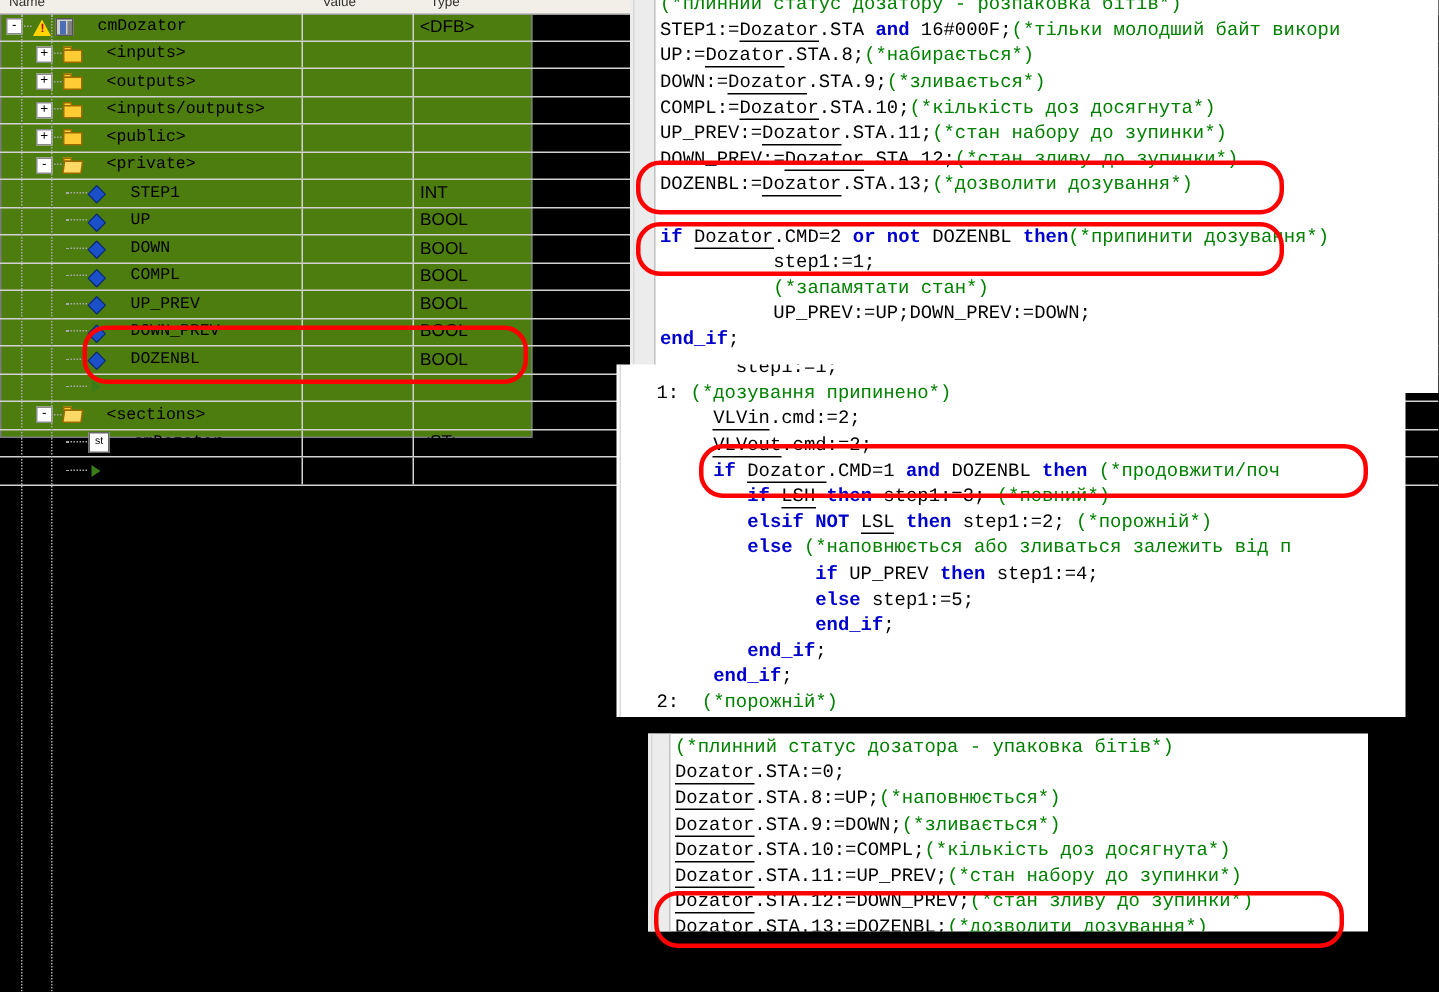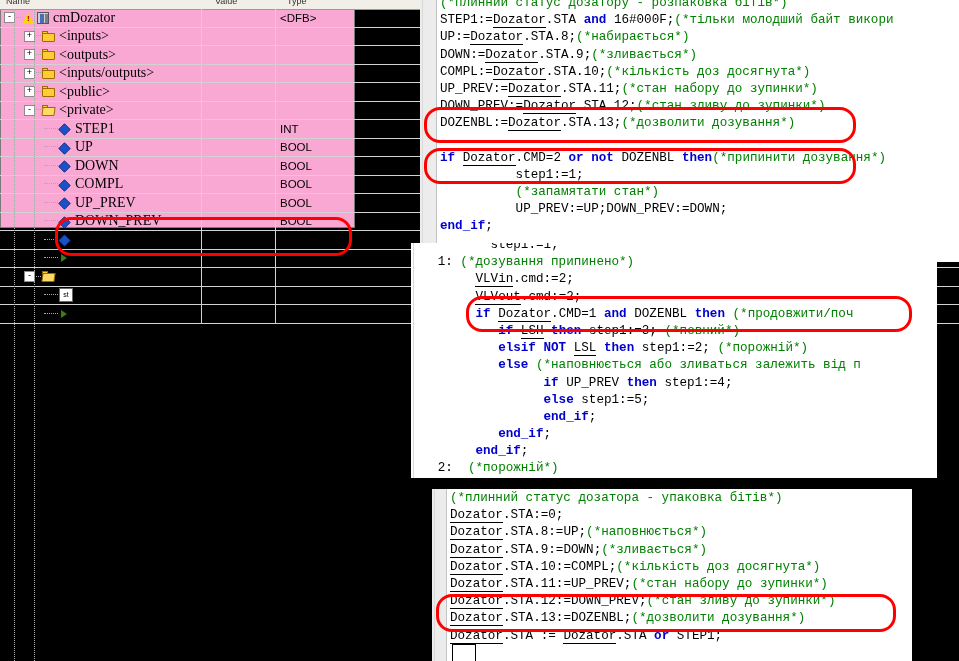--- a/index.html
+++ b/index.html
@@ -6,22 +6,22 @@
   body{
     width:959px;height:661px;
     background:#000;
     font-family:"Liberation Sans", sans-serif;
     overflow:hidden;
     position:relative;
   }
 
   
   #tree-panel{
-    left:8px;top:58px;width:355px;height:228px;
-    background:#f9a8d4;
+    left:8px;top:58px;width:355px;height:292px;
+    background:#4d7c0f;
     border:1px solid #7a7a7a;
     box-sizing:border-box;
   }
   .tree-headerstrip{
     position:absolute;left:0;top:0;width:100%;height:9px;
     background:#f1efe7;border-bottom:1px solid #9a9a9a;
     overflow:hidden;
   }
   .tree-headerstrip .hdr-txt{
     position:absolute;font-size:9px;color:#333;top:-4px;
@@ -32,21 +32,21 @@
     position:relative;height:18.5px;
     border-bottom:1px solid #d2d2d2;
     box-sizing:border-box;
     display:flex;align-items:center;
   }
   .col-name{position:relative;width:202px;height:100%;display:flex;align-items:center;
             border-right:1px solid #d2d2d2;box-sizing:border-box;}
   .col-val{position:relative;width:74px;height:100%;border-right:1px solid #d2d2d2;box-sizing:border-box;}
   .col-type{position:relative;flex:1;height:100%;display:flex;align-items:center;padding-left:4px;box-sizing:border-box;}
   .col-type span{font-size:11.5px;color:#000;font-family:"Liberation Sans", sans-serif;}
-  .lbl{font-size:14px;color:#000;white-space:nowrap;font-family:Liberation Serif, serif;}
+  .lbl{font-size:11px;color:#000;white-space:nowrap;font-family:Liberation Mono, monospace;margin-left:12px;}
   .vline{position:absolute;top:0;bottom:0;width:1px;border-left:1px dotted #a9a9a9;}
 
   
   .exp{
     display:inline-block;width:9px;height:9px;line-height:7px;
     border:1px solid #8b8b8b;background:#fff;text-align:center;
     font-size:9px;color:#000;font-family:"Liberation Sans", sans-serif;
     margin-right:1px;vertical-align:middle;
   }
   .dotdash{display:inline-block;width:5px;height:1px;border-top:1px dotted #a9a9a9;vertical-align:middle;}
@@ -373,18 +373,18 @@
 </div>
 <div class="oval" style="left:424px;top:107px;width:432px;height:36px;"></div>
 <div class="oval" style="left:424px;top:148px;width:432px;height:36px;"></div>
 
 <div class="code" id="code-mid" style="left:411px;top:243px;width:526px;height:235px;">
   <div class="gutter" style="width:0px;border:none;"></div>
   <div class="codelines" id="lines-mid" style="left:4px;top:-6px;"><div class="ln">          <span class="id">step1</span>:=1;</div><div class="ln">   1: <span class="cm">(*дозування припинено*)</span></div><div class="ln">        <span class="var">VLVin</span>.<span class="id">cmd</span>:=2;</div><div class="ln">        <span class="var">VLVout</span>.<span class="id">cmd</span>:=2;</div><div class="ln">        <span class="kw">if</span> <span class="var">Dozator</span>.<span class="id">CMD</span>=1 <span class="kw">and</span> <span class="id">DOZENBL</span> <span class="kw">then</span> <span class="cm">(*продовжити/поч</span></div><div class="ln">           <span class="kw">if</span> <span class="var">LSH</span> <span class="kw">then</span> <span class="id">step1</span>:=3; <span class="cm">(*повний*)</span></div><div class="ln">           <span class="kw">elsif</span> <span class="kw">NOT</span> <span class="var">LSL</span> <span class="kw">then</span> <span class="id">step1</span>:=2; <span class="cm">(*порожній*)</span></div><div class="ln">           <span class="kw">else</span> <span class="cm">(*наповнюється або зливаться залежить від п</span></div><div class="ln">                 <span class="kw">if</span> <span class="id">UP_PREV</span> <span class="kw">then</span> <span class="id">step1</span>:=4;</div><div class="ln">                 <span class="kw">else</span> <span class="id">step1</span>:=5;</div><div class="ln">                 <span class="kw">end_if</span>;</div><div class="ln">           <span class="kw">end_if</span>;</div><div class="ln">        <span class="kw">end_if</span>;</div><div class="ln">   2:  <span class="cm">(*порожній*)</span></div></div>
 </div>
 <div class="oval" style="left:466px;top:296px;width:446px;height:36px;"></div>
 
-<div class="code" id="code-bottom" style="left:432px;top:489px;width:480px;height:172px;">
+<div class="code" id="code-bottom" style="left:432px;top:489px;width:480px;height:132px;">
   <div class="gutter" style="width:14px;"></div>
   <div class="codelines" id="lines-bottom" style="left:18px;top:1px;"><div class="ln"><span class="cm">(*плинний статус дозатора - упаковка бітів*)</span></div><div class="ln"><span class="var">Dozator</span>.<span class="id">STA</span>:=0;</div><div class="ln"><span class="var">Dozator</span>.<span class="id">STA</span>.8:=<span class="id">UP</span>;<span class="cm">(*наповнюється*)</span></div><div class="ln"><span class="var">Dozator</span>.<span class="id">STA</span>.9:=<span class="id">DOWN</span>;<span class="cm">(*зливається*)</span></div><div class="ln"><span class="var">Dozator</span>.<span class="id">STA</span>.10:=<span class="id">COMPL</span>;<span class="cm">(*кількість доз досягнута*)</span></div><div class="ln"><span class="var">Dozator</span>.<span class="id">STA</span>.11:=<span class="id">UP_PREV</span>;<span class="cm">(*стан набору до зупинки*)</span></div><div class="ln"><span class="var">Dozator</span>.<span class="id">STA</span>.12:=<span class="id">DOWN_PREV</span>;<span class="cm">(*стан зливу до зупинки*)</span></div><div class="ln"><span class="var">Dozator</span>.<span class="id">STA</span>.13:=<span class="id">DOZENBL</span>;<span class="cm">(*дозволити дозування*)</span></div><div class="ln"><span class="var">Dozator</span>.<span class="id">STA</span> := <span class="var">Dozator</span>.<span class="id">STA</span> <span class="kw">or</span> <span class="id">STEP1</span>;</div></div>
   <div class="caret-box" style="left:20px;top:155px;width:22px;height:17px;"></div>
 </div>
 <div class="oval" style="left:436px;top:594px;width:460px;height:38px;"></div>
 
 </body></html>

